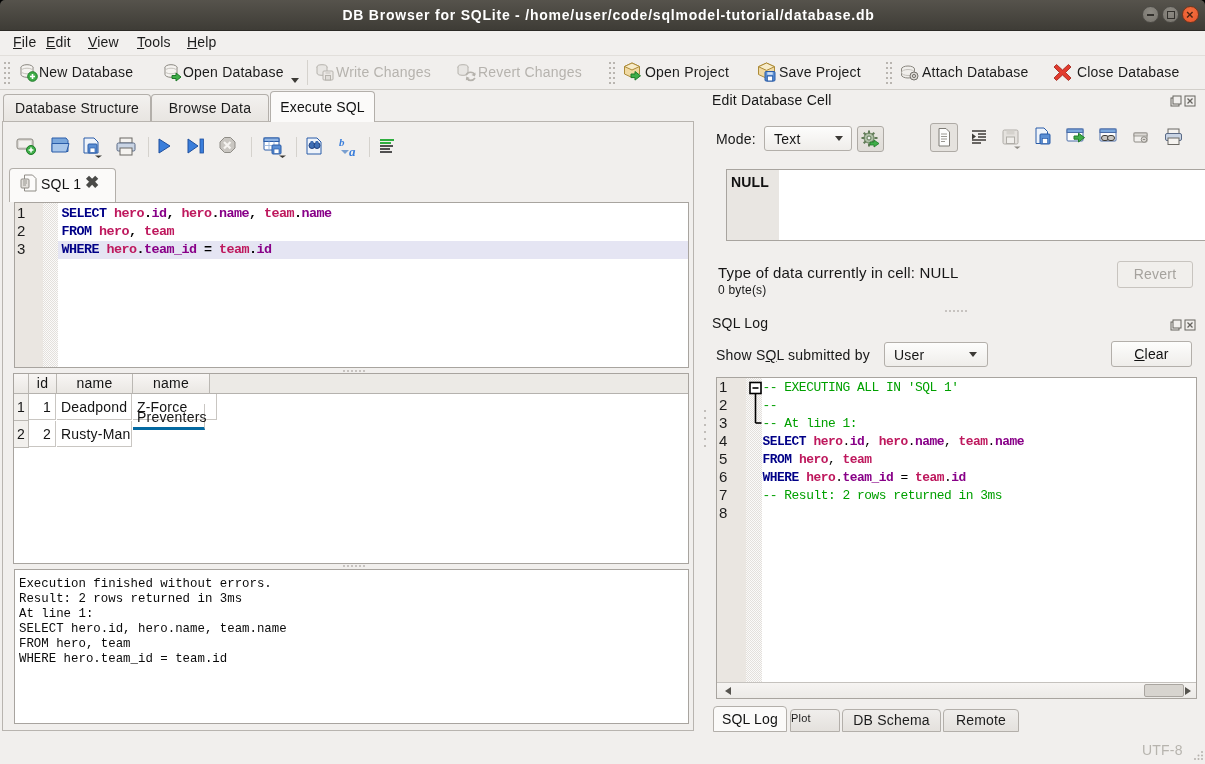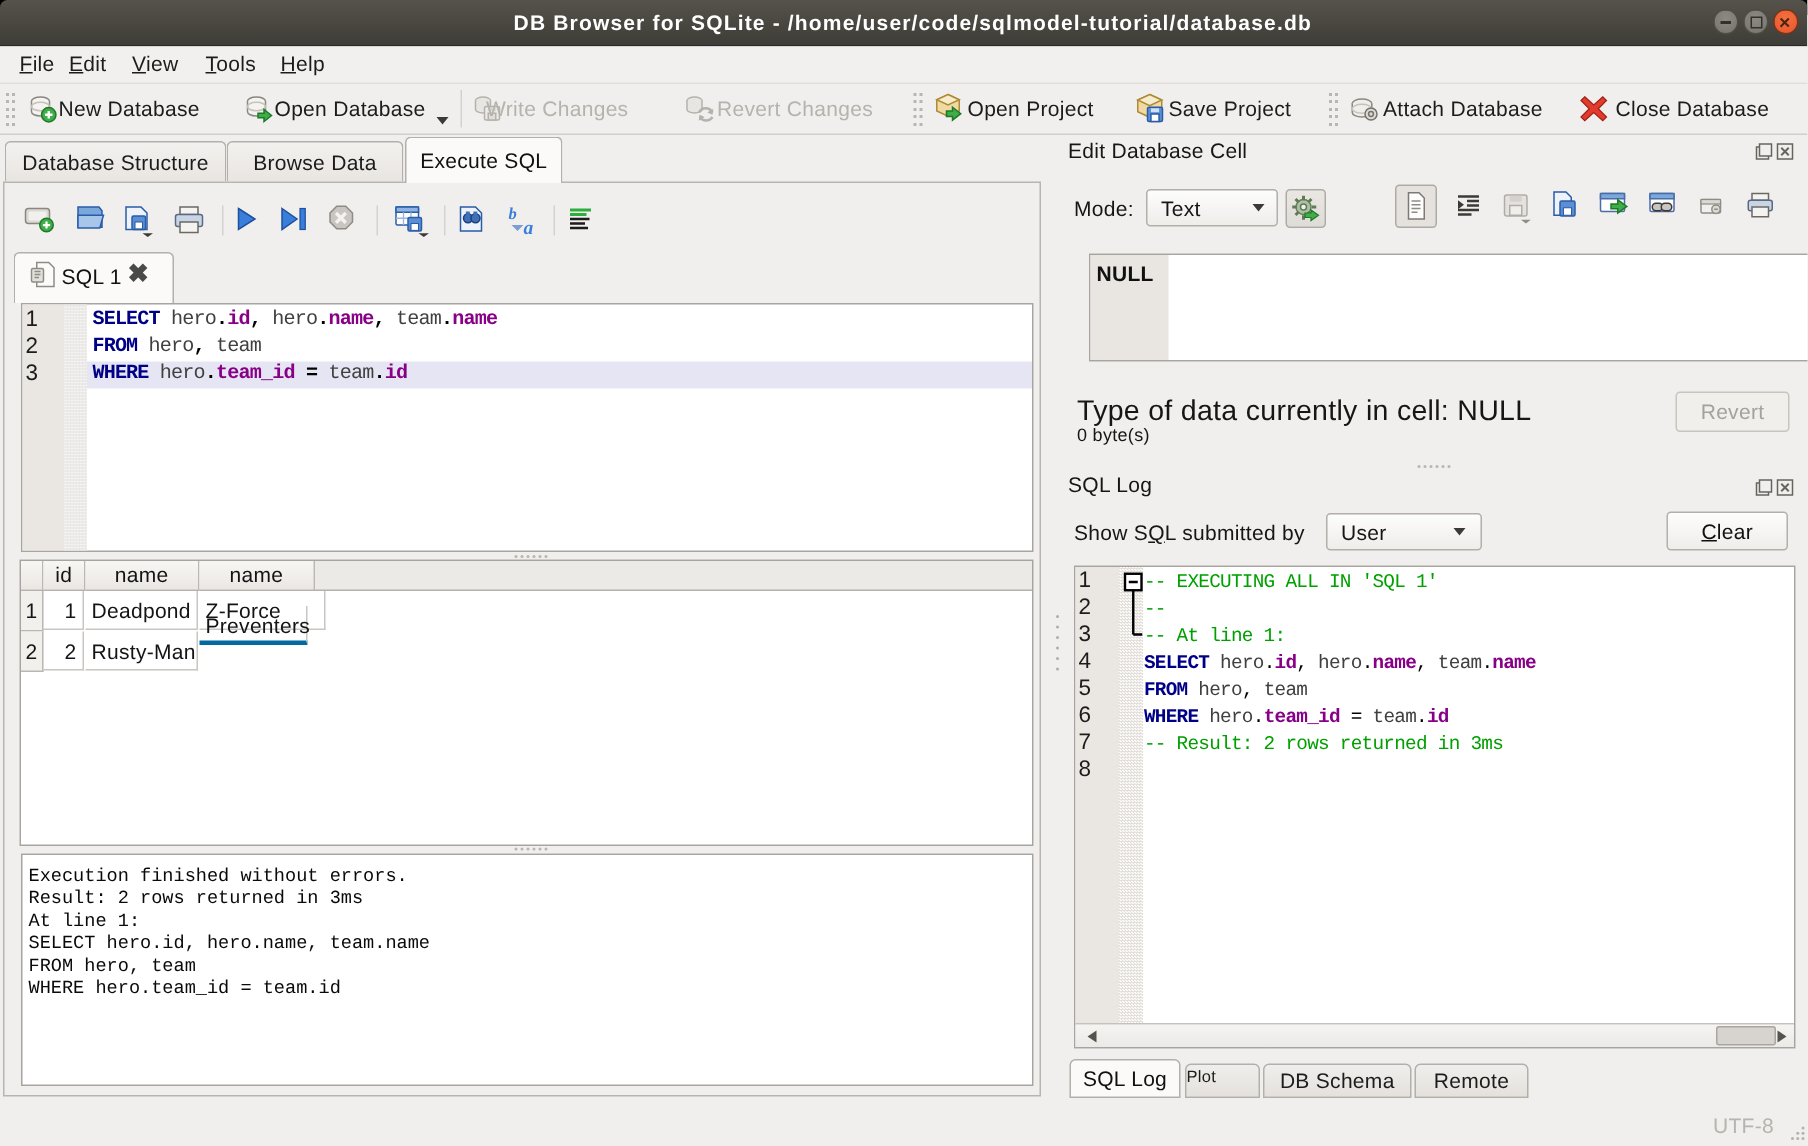--- a/index.html
+++ b/index.html
@@ -1,20 +1,20 @@
 <!DOCTYPE html>
 <html><head><meta charset="utf-8">
 <style>
   html,body{margin:0;padding:0;}
   body{width:1205px;height:764px;overflow:hidden;font-family:"Liberation Sans",sans-serif;background:#f1efed;}
   .abs{position:absolute;}
   #win{position:relative;width:1205px;height:764px;letter-spacing:0.2px;}
   .mono{font-family:"Liberation Mono",monospace;letter-spacing:0;}
   .k{color:#000087;font-weight:bold;}
-  .t{color:#404040;font-weight:normal;}
+  .t{color:#be185d;font-weight:bold;}
   .f{color:#880088;font-weight:bold;}
   .c{color:#00a000;}
   .dots-h{display:flex;gap:2px;}
   .dots-h i{width:2px;height:2px;background:#b9b5b0;border-radius:1px;}
   .dots-v{display:flex;flex-direction:column;gap:5px;}
   .dots-v i{width:2px;height:2px;background:#b0aca7;border-radius:1px;}
   .hatch{background:conic-gradient(#fbfaf9 90deg,#e3e0dc 0 180deg,#fbfaf9 0 270deg,#e3e0dc 0);background-size:2px 2px;}
   .btn{background:linear-gradient(#fdfdfc,#efedea);border:1px solid #b3afaa;border-radius:3px;}
   .tbtext{font-size:14px;color:#1c1c1c;}
 </style></head>
@@ -100,21 +100,21 @@
   <circle cx="16" cy="13" r="4" fill="#dcd9d5" stroke="#75726c"></circle>
   <circle cx="16" cy="13" r="1.6" fill="none" stroke="#75726c"></circle>
 </svg>
 <svg class="abs" style="left:1053px;top:63px;" width="19" height="19" viewBox="0 0 19 19">
   <path d="M3.5 1.5 L9.5 7 L15.5 1.5 L18 4 L12.5 9.5 L18 15 L15.5 17.5 L9.5 12 L3.5 17.5 L1 15 L6.5 9.5 L1 4 Z" fill="#e23b2e" stroke="#9d2015" stroke-width="0.8"></path>
 </svg>
 <div class="abs tbtext" style="left:39px;top:64px;">New Database</div>
 <div class="abs tbtext" style="left:183px;top:64px;">Open Database</div>
 <div class="abs" style="left:291px;top:78px;width:0;height:0;border:4px solid transparent;border-top:5px solid #3c3a36;"></div>
 <div class="abs" style="left:307px;top:60px;width:1px;height:25px;background:#d5d2cd;"></div>
-<div class="abs tbtext" style="left:324px;top:64px;color:#b6b3ae;">Write Changes</div>
+<div class="abs tbtext" style="left:336px;top:64px;color:#b6b3ae;">Write Changes</div>
 <div class="abs tbtext" style="left:478px;top:64px;color:#b6b3ae;">Revert Changes</div>
 <div class="abs tbtext" style="left:645px;top:64px;">Open Project</div>
 <div class="abs tbtext" style="left:779px;top:64px;">Save Project</div>
 <div class="abs tbtext" style="left:922px;top:64px;">Attach Database</div>
 <div class="abs tbtext" style="left:1077px;top:64px;">Close Database</div>
 
 <div class="abs" style="left:3px;top:94px;width:148px;height:27px;background:linear-gradient(#f3f1ef,#e8e5e1);border:1px solid #b3afaa;border-bottom:none;border-radius:4px 4px 0 0;box-sizing:border-box;text-align:center;font-size:14px;color:#1c1c1c;padding-top:5px;">Database Structure</div>
 <div class="abs" style="left:151px;top:94px;width:118px;height:27px;background:linear-gradient(#f3f1ef,#e8e5e1);border:1px solid #b3afaa;border-bottom:none;border-radius:4px 4px 0 0;box-sizing:border-box;text-align:center;font-size:14px;color:#1c1c1c;padding-top:5px;">Browse Data</div>
 
 <div class="abs" style="left:2px;top:121px;width:692px;height:610px;border:1px solid #b8b4af;box-sizing:border-box;background:#f1efed;"></div>
@@ -316,21 +316,21 @@
 
   <rect x="238" y="6" width="11" height="4.5" fill="#f5f3f0" stroke="#6b6964"></rect>
   <rect x="235.5" y="10.5" width="16" height="7" rx="1.5" fill="#c9d4e4" stroke="#5a6a86"></rect>
   <rect x="238" y="15" width="11" height="6.5" fill="#f5f3f0" stroke="#6b6964"></rect>
 </svg>
 
 <div class="abs" style="left:726px;top:169px;width:485px;height:72px;background:#fff;border:1px solid #a8a49f;box-sizing:border-box;">
   <div class="abs" style="left:0;top:0;width:52px;height:70px;background:#e9e6e2;"></div>
   <div class="abs" style="left:4px;top:4px;font-size:14px;font-weight:bold;color:#111;">NULL</div>
 </div>
-<div class="abs" style="left:718px;top:264px;font-size:19px;color:#161616;text-align:center;">Type of data currently in cell: NULL</div>
+<div class="abs" style="left:718px;top:264px;font-size:15px;color:#161616;text-align:center;">Type of data currently in cell: NULL</div>
 <div class="abs" style="left:718px;top:283px;font-size:12px;color:#161616;">0 byte(s)</div>
 <div class="abs" style="left:1117px;top:261px;width:76px;height:27px;background:#f1efec;border:1px solid #c8c4bf;border-radius:3px;box-sizing:border-box;text-align:center;padding-top:4px;font-size:14px;color:#a5a29d;">Revert</div>
 
 <div class="abs dots-h" style="left:945px;top:310px;">
       <i></i>
       <i></i>
       <i></i>
       <i></i>
       <i></i>
       <i></i>

